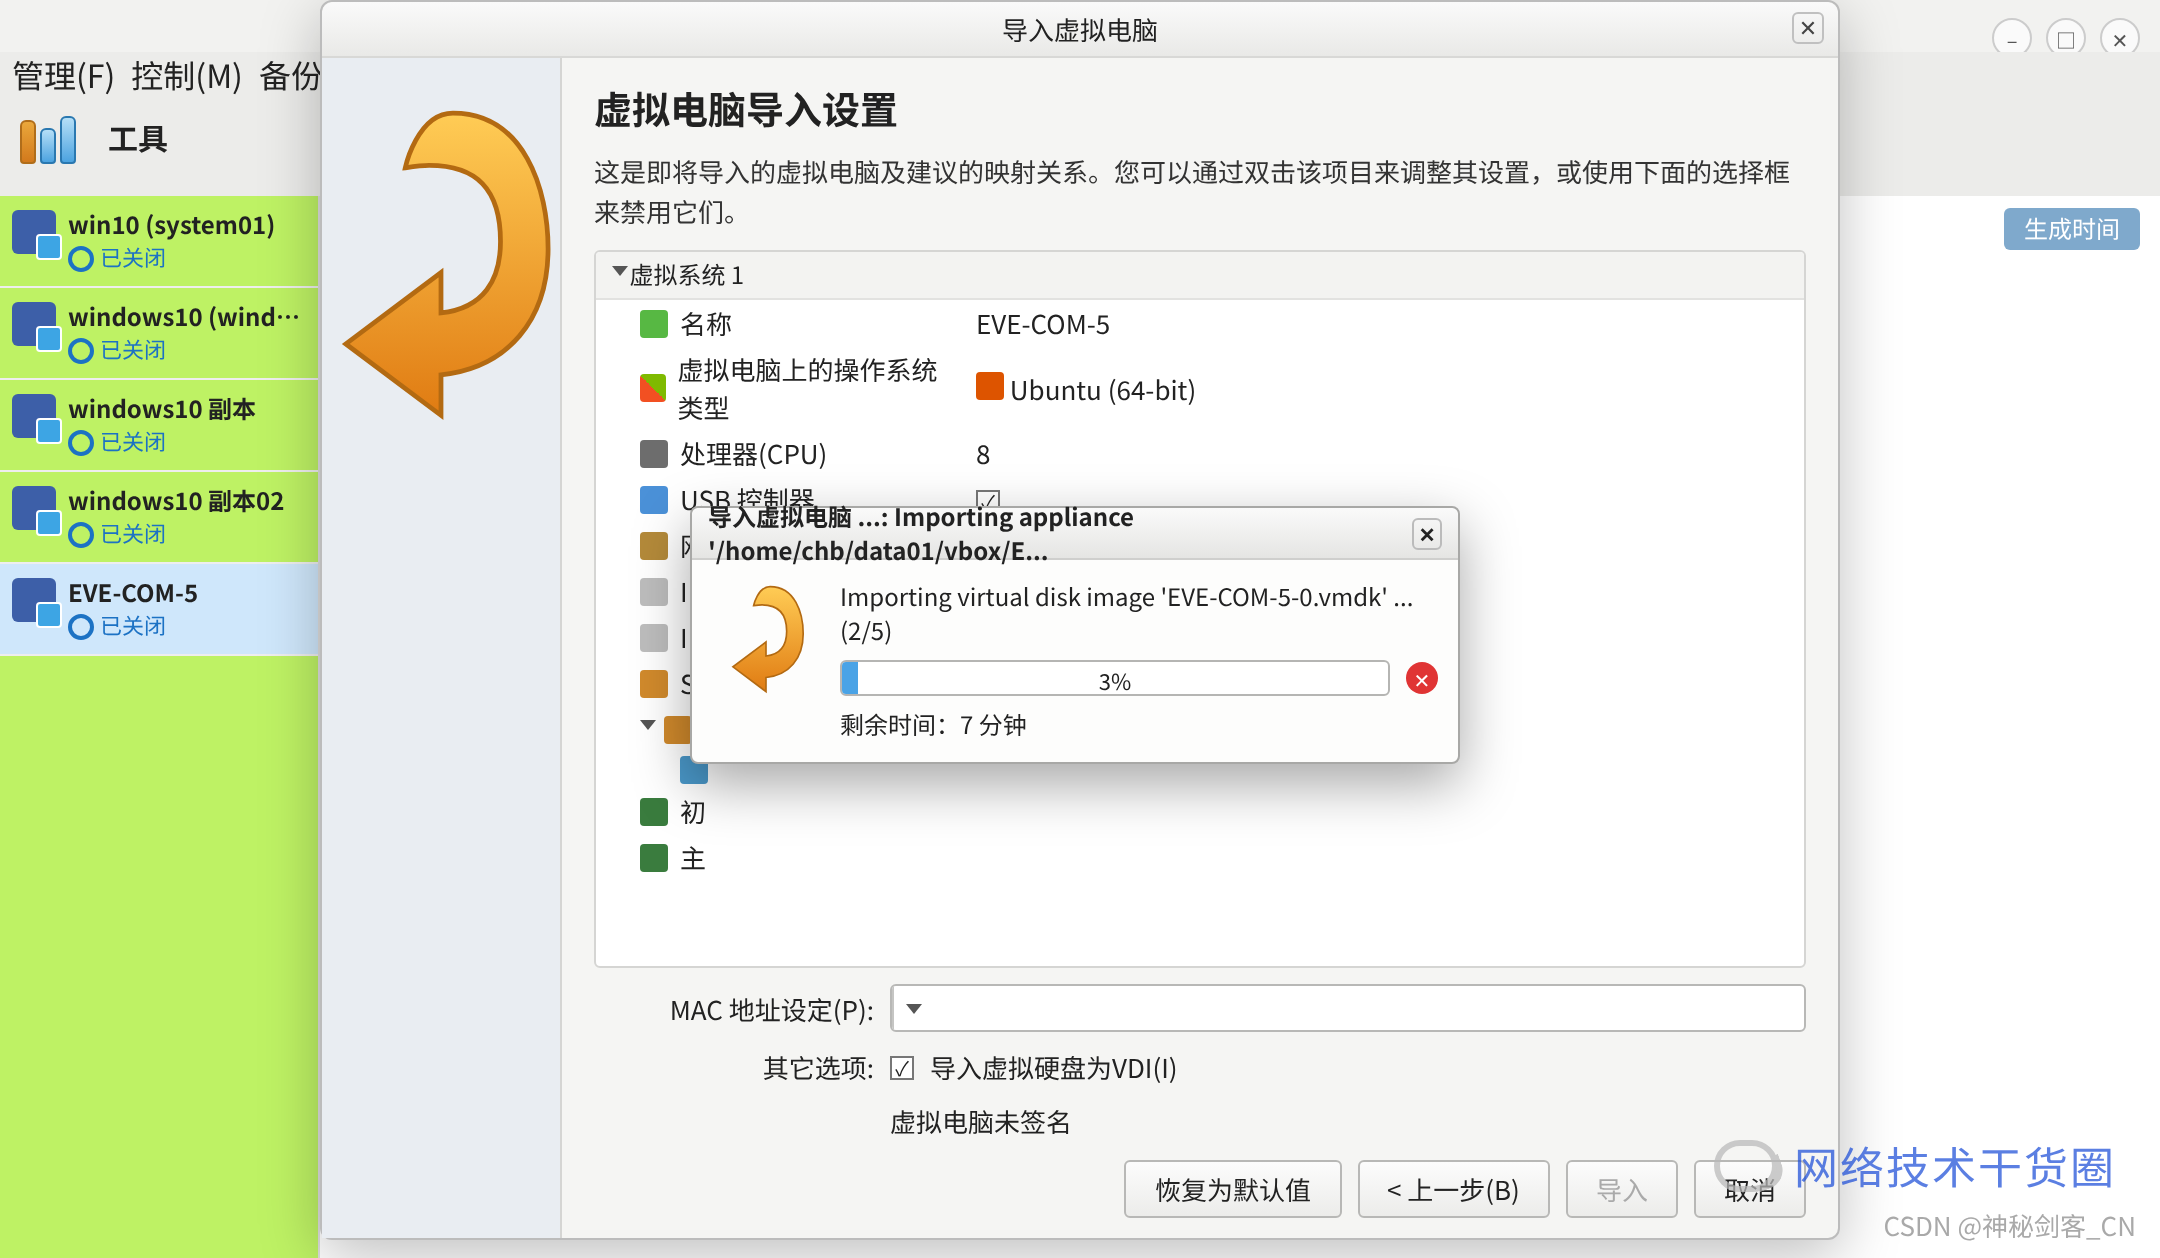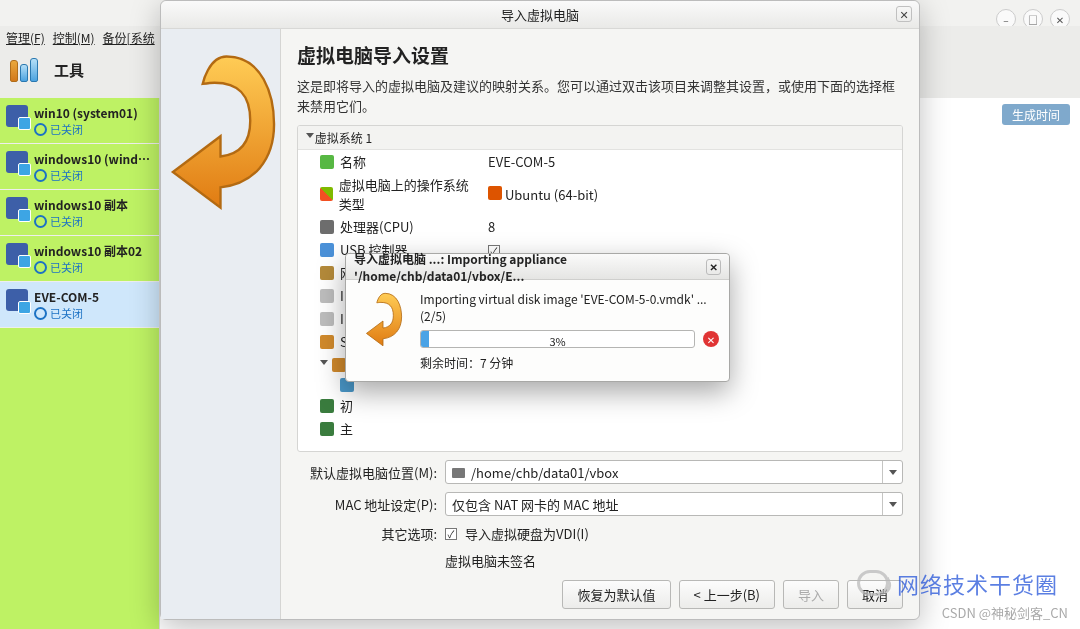--- a/index.html
+++ b/index.html
@@ -4,21 +4,21 @@
 <style>
   * { box-sizing: border-box; font-family: "Noto Sans CJK SC","Microsoft YaHei",sans-serif; }
   body { margin:0; width:1080px; height:629px; background:#f2f2f0; overflow:hidden; font-size:13px; color:#222; }
 
   
   .desk-win-btns { position:absolute; top:9px; right:10px; display:flex; gap:7px; }
   .desk-win-btns div { width:20px; height:20px; border:1px solid #ccc; border-radius:50%; background:#fafafa; display:flex; align-items:center; justify-content:center; font-size:10px; color:#555;}
 
   
   .vbox-bg { position:absolute; left:0; top:26px; width:1080px; height:603px; background:#ececea; }
-  .menubar { position:absolute; left:0; top:26px; height:22px; display:flex; gap:8px; padding:0 6px; align-items:center; font-size:12px; color:#222;text-decoration:underline;}
+  .menubar { position:absolute; left:0; top:26px; height:22px; display:flex; gap:8px; padding:0 6px; align-items:center; font-size:16px; color:#222;}
   .tool-row { position:absolute; left:10px; top:56px; display:flex; align-items:center; gap:8px;}
   .tool-icon { width:36px; height:26px; display:flex; align-items:flex-end; gap:2px;}
   .tube{width:8px;border-radius:3px 3px 2px 2px;border:1px solid #2a78b0;background:linear-gradient(#b5dff7,#4ca3e0);} .tube.a{height:22px;background:linear-gradient(#eaa73b,#d2791c);border-color:#b06d1a;} .tube.b{height:18px;} .tube.c{height:24px;}
   .tool-label{font-weight:700; font-size:15px;}
 
   .sidebar { position:absolute; left:0; top:98px; width:160px; bottom:0; background:#bef264; border-right:1px solid #ddd;}
   .vm { display:flex; gap:6px; padding:6px 6px; border-bottom:1px solid #eee; align-items:flex-start;}
   .vm.sel{ background:#cfe7fb; }
   .vm .ico{ width:22px;height:22px;border-radius:3px;background:#3d5fa8;position:relative;flex-shrink:0;margin-top:1px;}
   .vm .ico:before{content:"";position:absolute;bottom:-3px;right:-3px;width:11px;height:11px;background:#3da5e4;border:1px solid #fff;border-radius:2px;}
@@ -258,37 +258,22 @@
           </div>
         <div class="kv">
             <span class="k">
               <span class="kico mem"></span>
               <span>主</span>
             </span>
           </div>
       </div>
 
       <div class="form-row">
-        <label>默认虚拟电脑位置(M):</label>
-        <div class="combo">
-            <div class="txt">
-              <span class="folder"></span>
-              <span>/home/chb/data01/vbox</span>
-            </div>
-            <div class="dd">
-              <div class="caret"></div>
-            </div>
-          </div>
-      </div>
-      <div class="form-row">
         <label>MAC 地址设定(P):</label>
         <div class="combo">
-            <div class="txt">
-              <span>仅包含 NAT 网卡的 MAC 地址</span>
-            </div>
             <div class="dd">
               <div class="caret"></div>
             </div>
           </div>
       </div>
       <div class="form-row">
         <label>其它选项:</label>
         <span class="chk on"></span>
         <span>导入虚拟硬盘为VDI(I)</span>
       </div>

